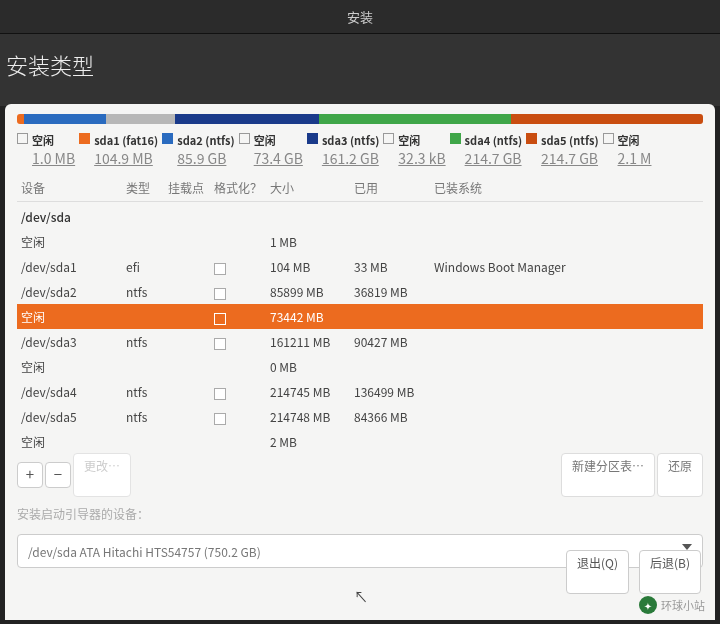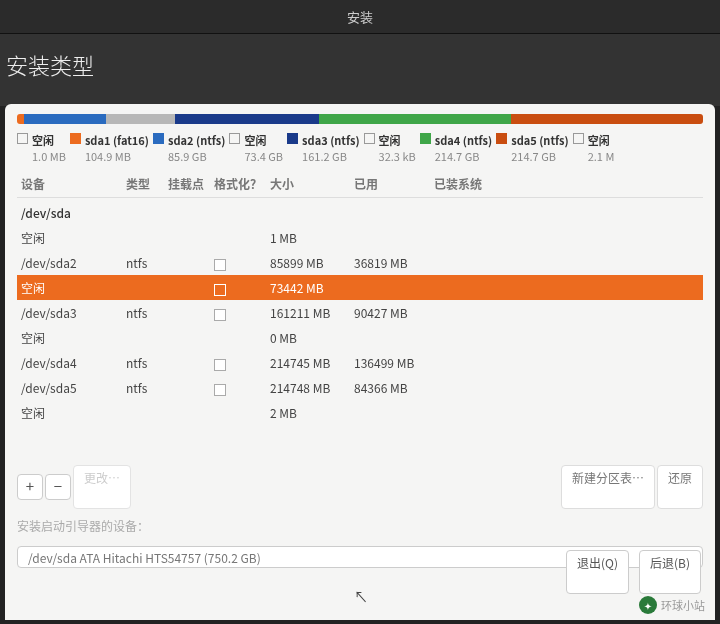--- a/index.html
+++ b/index.html
@@ -22,40 +22,40 @@
 
   .legend { display:flex; gap:4px; font-size:11px; color:#333; margin-bottom:6px; overflow:hidden; white-space:nowrap;}
   .legend-item { display:flex; align-items:flex-start; gap:4px; }
   .sw { width:11px; height:11px; border:1px solid #999; margin-top:1px; flex-shrink:0; }
   .sw.full-orange { background:#ec6b1f; border-color:#ec6b1f;}
   .sw.full-blue { background:#2a6bbf; border-color:#2a6bbf;}
   .sw.full-navy { background:#1a3a8a; border-color:#1a3a8a;}
   .sw.full-green { background:#3fa648; border-color:#3fa648;}
   .sw.full-dko { background:#c94d10; border-color:#c94d10;}
   .legend-item .lbl b { font-weight:600; font-size:11px;}
-  .legend-item .lbl .sub { font-size:11px; color:#888; }
+  .legend-item .lbl .sub { font-size:14px; color:#888;text-decoration:underline; }
 
   table.dev { width:100%; border-collapse:collapse; font-size:12px; color:#444; }
-  table.dev th { text-align:left; font-weight:700; color:#777; padding:5px 4px; border-bottom:1px solid #ddd; font-size:12px;}
+  table.dev th { text-align:left; font-weight:400; color:#777; padding:5px 4px; border-bottom:1px solid #ddd; font-size:12px;}
   table.dev td { padding:4px 4px; }
   tr.groupline td { color:#333; font-weight:500; padding-top:6px; }
   tr.sel { background:#ec6b1f; color:#fff; }
   tr.sel td { color:#fff; }
   .chk { width:12px; height:12px; border:1px solid #aaa; display:inline-block; background:#fff; vertical-align:middle;}
   tr.sel .chk { border-color:#fff; background:transparent;}
   .indent { padding-left:12px; }
 
   .bottom { position:absolute; left:12px; right:12px; bottom:52px; }
   .btnrow { display:flex; align-items:center; gap:2px; margin-bottom:8px; }
   .sqbtn { width:26px; height:26px; border:1px solid #ccc; background:#fff; border-radius:4px; text-align:center; line-height:22px; font-size:15px; color:#555; }
   .txtbtn { height:44px; border:1px solid #ddd; background:#fff; border-radius:4px; padding:0 10px; font-size:12px; color:#777; line-height:24px;}
   .spacer { flex:1 }
 
   .bootlabel { color:#aaa; font-size:12px; margin-bottom:12px; }
-  .combo { border:1px solid #ccc; background:#fff; border-radius:4px; height:22px; display:flex; align-items:center; padding:0 10px; font-size:12px; color:#777; position:relative;}
+  .combo { border:1px solid #ccc; background:#fff; border-radius:4px; height:34px; display:flex; align-items:center; padding:0 10px; font-size:12px; color:#777; position:relative;}
   .combo .arrow { position:absolute; right:10px; top:9px; border-left:5px solid transparent; border-right:5px solid transparent; border-top:6px solid #555;}
 
   .footer { position:absolute; right:14px; bottom:26px; display:flex; gap:10px; align-items:center;}
   .footer .txtbtn { color:#555; border-color:#ccc; }
   .wm { position:absolute; right:10px; bottom:6px; color:#999; font-size:11px; display:flex; align-items:center; gap:4px; pointer-events:none;}
   .wm-logo{ width:18px; height:18px; background:#2a7a3a; border-radius:50%; display:flex; align-items:center; justify-content:center; color:#fff; font-size:10px;}
 
   .cursor { position:absolute; left:349px; top:482px; font-size:14px; color:#444; }
   .devcol { width:105px; }
   .typcol { width:42px; }
@@ -150,20 +150,29 @@
       <tr>
         <td class="indent">空闲</td>
           <td></td>
           <td></td>
           <td></td>
         <td>1 MB</td>
           <td></td>
           <td></td>
         </tr>
 
+      <tr>
+        <td class="indent">/dev/sda1</td>
+          <td>efi</td>
+          <td></td>
+        <td><span class="chk"></span></td>
+        <td>104 MB</td>
+          <td>33 MB</td>
+          <td>Windows Boot Manager</td>
+        </tr>
 
       <tr>
         <td class="indent">/dev/sda2</td>
           <td>ntfs</td>
           <td></td>
         <td><span class="chk"></span></td>
         <td>85899 MB</td>
           <td>36819 MB</td>
           <td></td>
         </tr>

